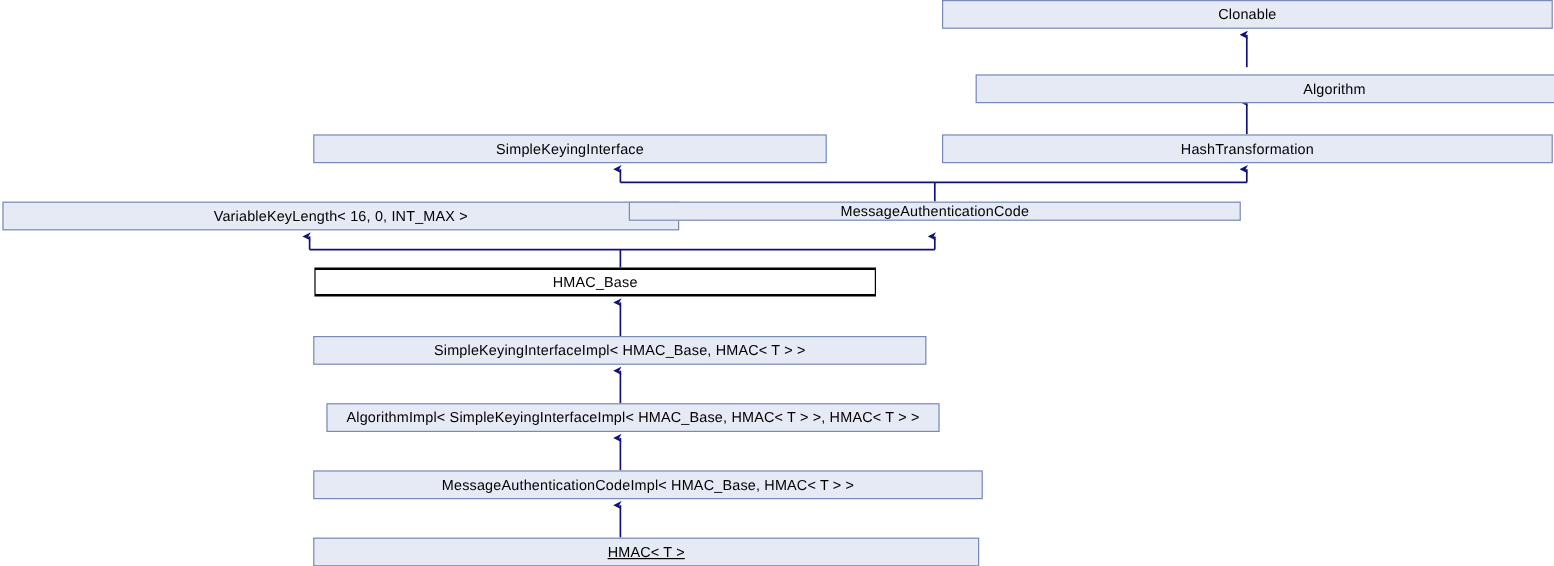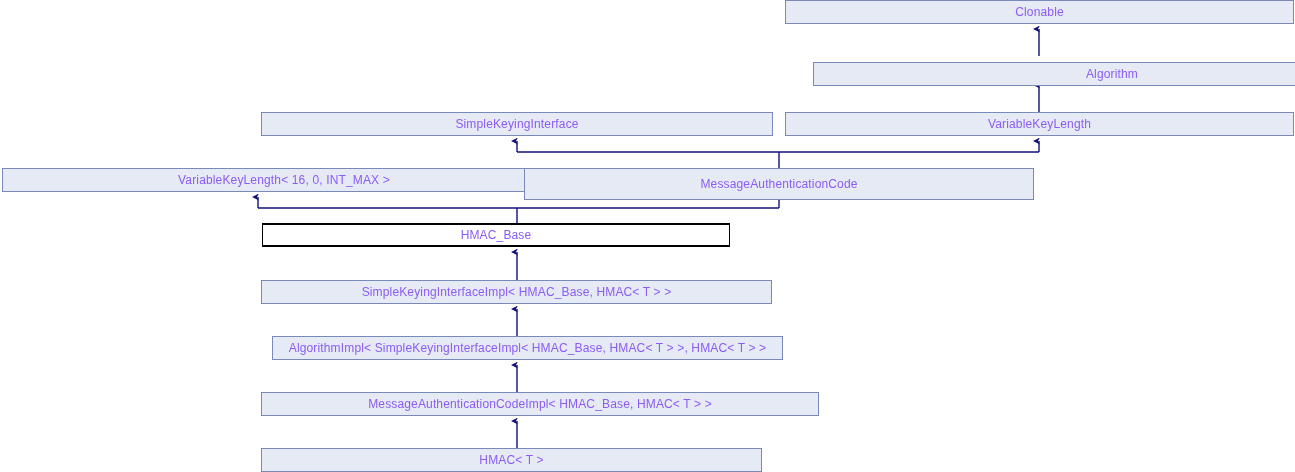--- a/index.html
+++ b/index.html
@@ -14,21 +14,21 @@
     height: 472px;
     background: #ffffff;
     font-family: "Liberation Sans", sans-serif;
     overflow: hidden;
   }
   .node {
     position: absolute;
     box-sizing: border-box;
     background: #e6eaf5;
     border: 1px solid #7a8ab8;
-    color: #8b5cf6;
+    color: #000000;
     font-size: 12px;
     line-height: 1;
     display: flex;
     align-items: center;
     justify-content: center;
     white-space: nowrap;
     letter-spacing: 0.15px;
     cursor: pointer;
   }
   .node.focus {
@@ -99,42 +99,42 @@
     </g>
   </svg>
 
   <div id="nodes">
       <div class="node" style="left: 785px; top: 0px; width: 509px; height: 24px;">
         <span class="label">Clonable</span>
       </div>
       <div class="node" style="left: 785px; top: 62px; width: 598px; height: 24px; margin-left: 28px;">
         <span class="label">Algorithm</span>
       </div>
-      <div class="node" style="left: 261px; top: 112px; width: 512px; height: 24px;">
+      <div class="node" style="left: 261px; top: 112px; width: 428px; height: 24px;">
         <span class="label">SimpleKeyingInterface</span>
       </div>
       <div class="node" style="left: 785px; top: 112px; width: 509px; height: 24px;">
-        <span class="label">VariableKeyLength</span>
+        <span class="label">HashTransformation</span>
       </div>
       <div class="node" style="left: 2px; top: 168px; width: 564px; height: 24px;">
         <span class="label">VariableKeyLength&lt; 16, 0, INT_MAX &gt;</span>
       </div>
-      <div class="node" style="left: 524px; top: 168px; width: 510px; height: 32px;">
+      <div class="node" style="left: 524px; top: 168px; width: 510px; height: 16px;">
         <span class="label">MessageAuthenticationCode</span>
       </div>
       <div class="node focus" style="left: 262px; top: 223px; width: 468px; height: 24px;">
         <span class="label">HMAC_Base</span>
       </div>
       <div class="node" style="left: 261px; top: 280px; width: 511px; height: 24px; align-items: center;">
         <span class="label">SimpleKeyingInterfaceImpl&lt; HMAC_Base, HMAC&lt; T &gt; &gt;</span>
       </div>
       <div class="node" style="left: 272px; top: 336px; width: 511px; height: 24px;">
         <span class="label">AlgorithmImpl&lt; SimpleKeyingInterfaceImpl&lt; HMAC_Base, HMAC&lt; T &gt; &gt;, HMAC&lt; T &gt; &gt;</span>
       </div>
       <div class="node" style="left: 261px; top: 392px; width: 558px; height: 24px;">
         <span class="label">MessageAuthenticationCodeImpl&lt; HMAC_Base, HMAC&lt; T &gt; &gt;</span>
       </div>
-      <div class="node" style="left: 261px; top: 448px; width: 501px; height: 24px;">
+      <div class="node" style="left: 261px; top: 448px; width: 555px; height: 24px; text-decoration: underline;">
         <span class="label">HMAC&lt; T &gt;</span>
       </div>
     </div>
 
 </div>
 
 </body></html>

